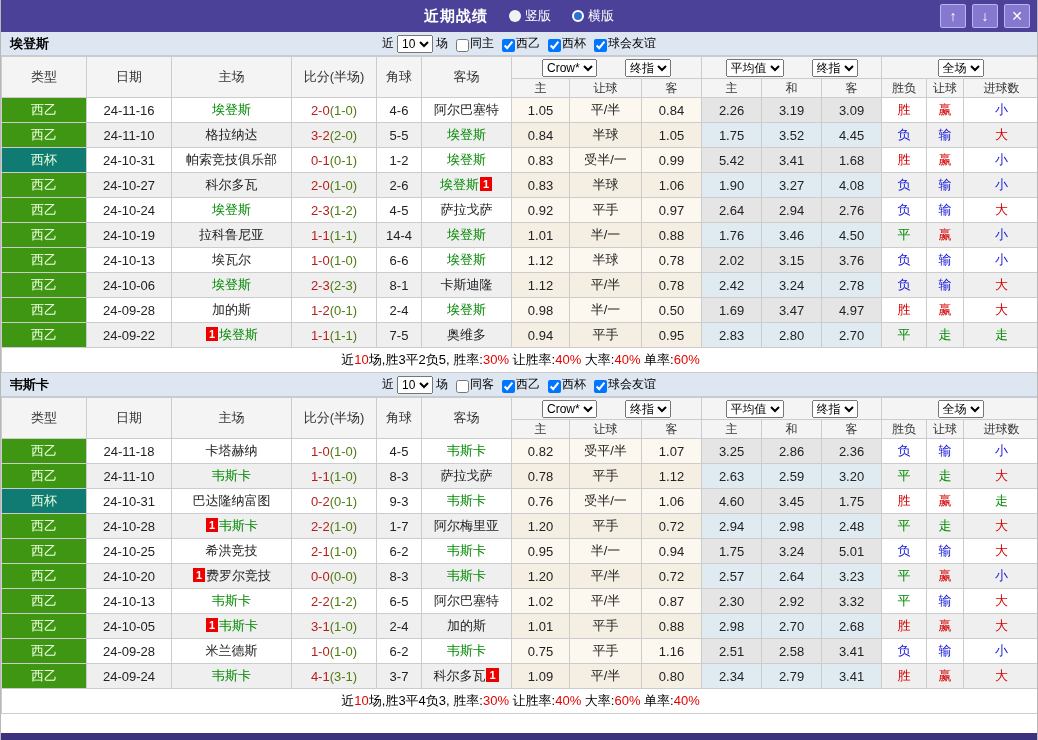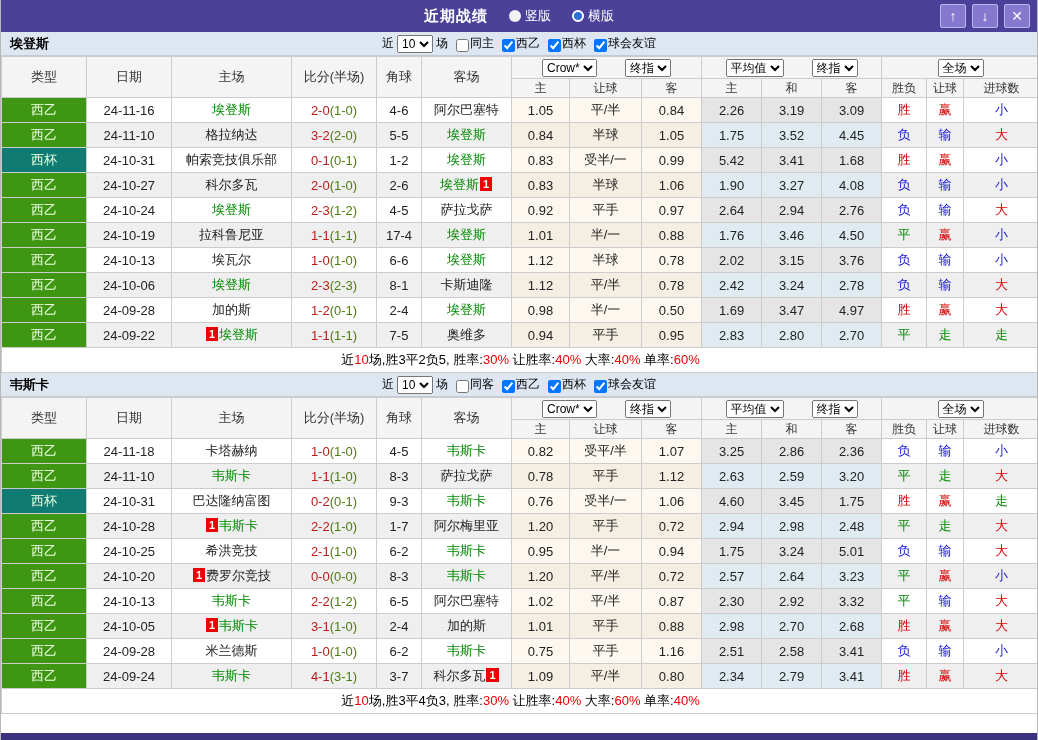--- a/index.html
+++ b/index.html
@@ -255,21 +255,21 @@
     <td class="res-b">负</td>
     <td class="res-b">输</td>
     <td class="res-r">大</td>
   </tr>
 
   <tr class="alt">
     <td class="cell-type league">西乙</td>
     <td>24-10-19</td>
     <td><span>拉科鲁尼亚</span></td>
     <td><span class="ft">1-1</span><span class="ht">(1-1)</span></td>
-    <td>17-4</td>
+    <td>14-4</td>
     <td><span class="hl">埃登斯</span></td>
     <td class="odds">1.01</td>
     <td class="odds">半/一</td>
     <td class="odds">0.88</td>
     <td class="avg">1.76</td>
     <td class="avg">3.46</td>
     <td class="avg">4.50</td>
     <td class="res-g">平</td>
     <td class="res-r">赢</td>
     <td class="res-b">小</td>

